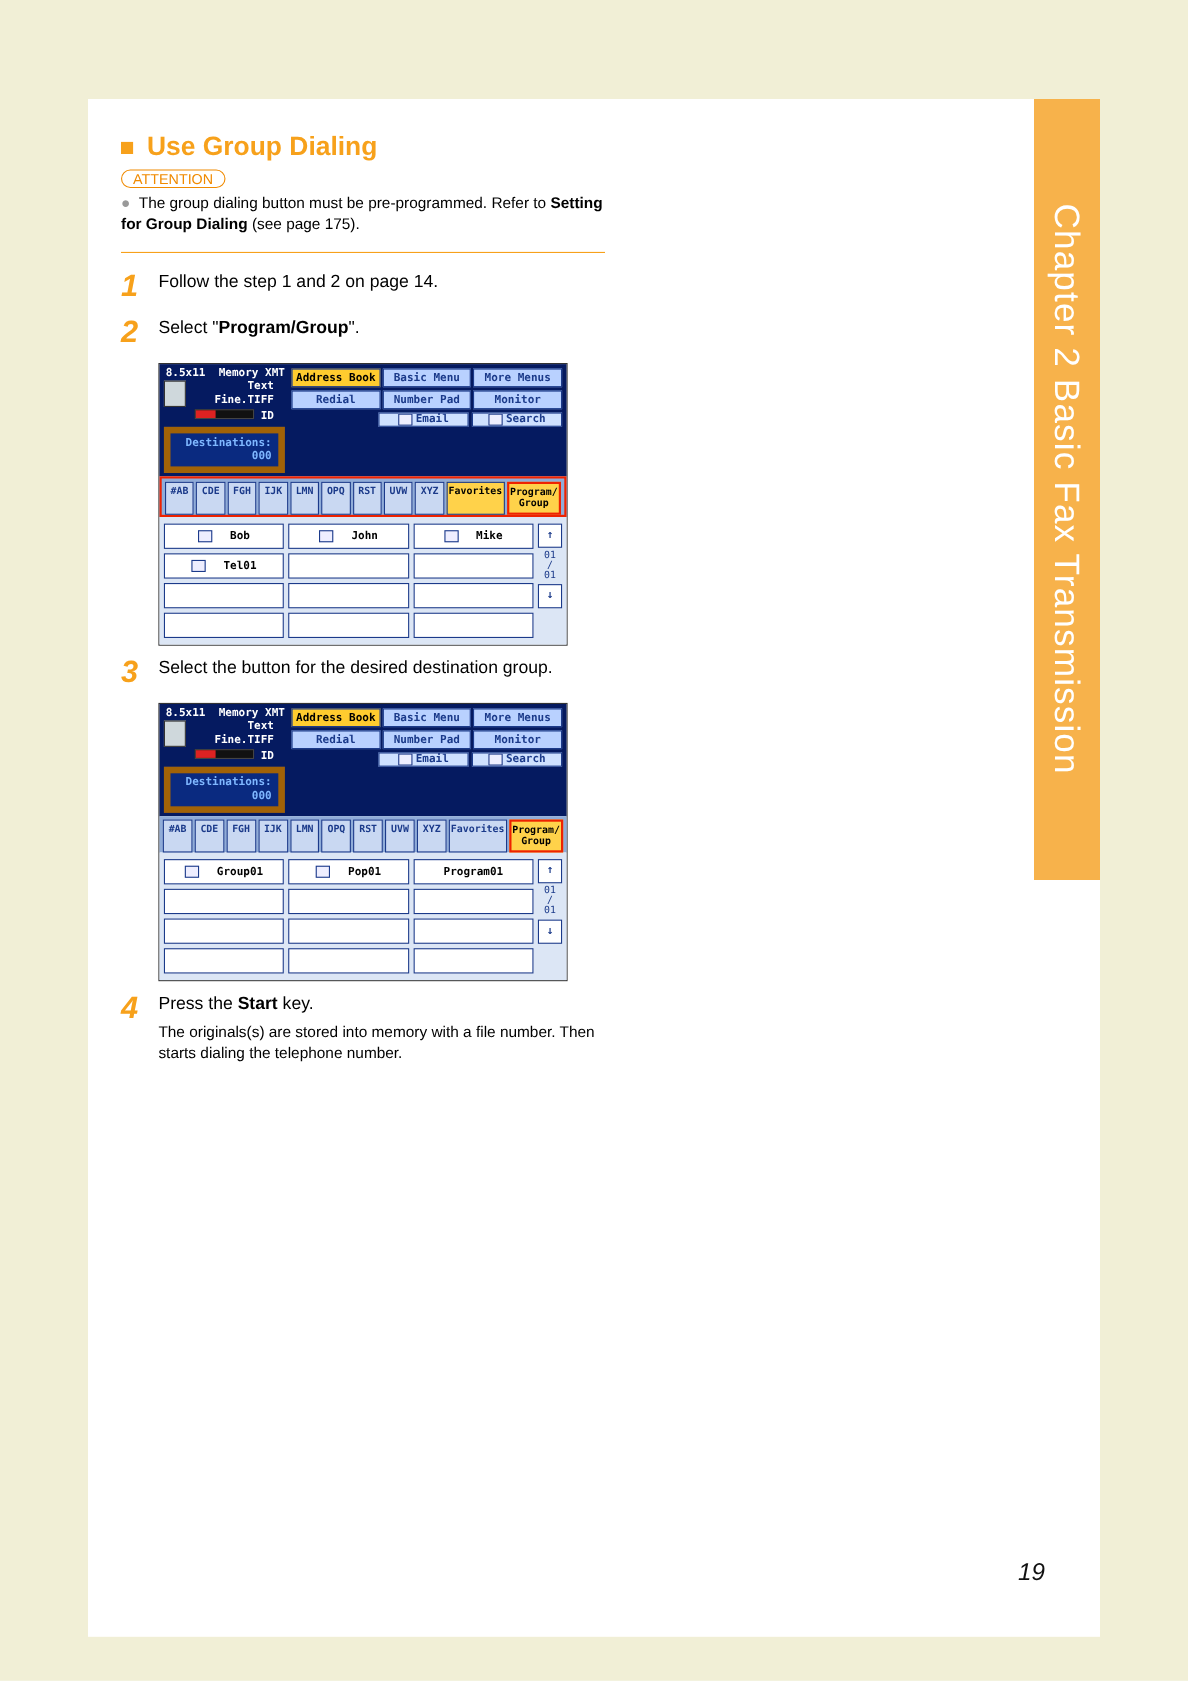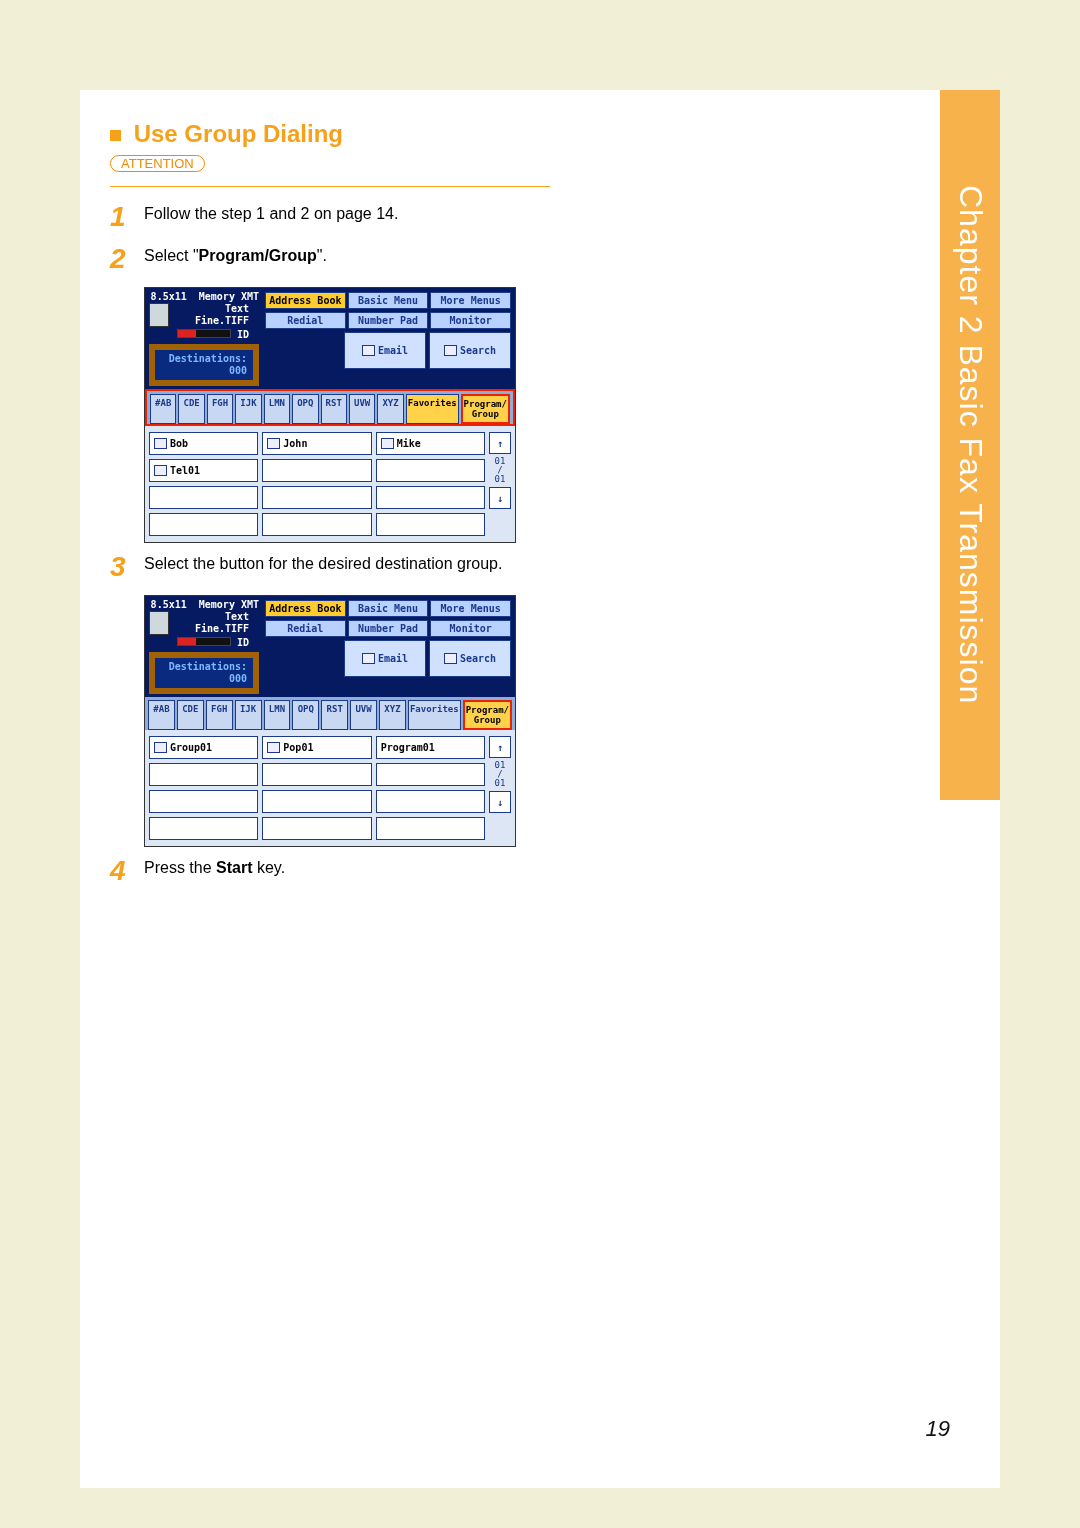--- a/index.html
+++ b/index.html
@@ -118,21 +118,21 @@
   .menu-btn.ab{background:#ffcc2f;color:#000;}
   .dest-bar{
     background:#0a2a80;
     border:6px solid #a16207;
     color:#7fb7ff;
     padding:3px 6px;
   }
   .email-search-row{display:flex;gap:3px;margin-top:3px;}
   .es-btn{
     flex:1;background:#cfe1ff;border:1px solid #1b3a8a;
-    text-align:center;padding:12px 2px;color:#1b3a8a;font-weight:bold;
+    text-align:center;padding:0 2px;color:#1b3a8a;font-weight:bold;
     display:flex;align-items:center;justify-content:center;gap:3px;
   }
   .tab-row{display:flex;background:#90acd8;padding:3px 3px 0 3px;gap:2px;}
   .tab{
     flex:1;background:#c9d8f2;border:1px solid #1b3a8a;
     text-align:center;padding:3px 1px;font-weight:bold;color:#1b3a8a;
     font-size:9px;
   }
   .tab.fav{background:#ffd24a;color:#000;}
   .tab.pg{background:#ffd24a;color:#000;}
@@ -140,21 +140,21 @@
   .highlight-fav{border:2px solid #e20;}
   .list-area{
     background:#dce6f5;
     padding:6px 4px;
     display:flex;gap:4px;
   }
   .list-cols{flex:1;display:grid;grid-template-columns:1fr 1fr 1fr;gap:4px;}
   .entry{
     background:#fff;border:1px solid #1b3a8a;
     padding:3px 4px;text-align:center;color:#000;height:15px;
-    display:flex;align-items:center;justify-content:flex-start;gap:3px;
+    display:flex;align-items:center;justify-content:center;gap:16px;
     font-weight:bold;
   }
   .entry.empty{background:#fff;}
   .scroll-col{width:22px;display:flex;flex-direction:column;gap:3px;align-items:center;}
   .scroll-btn{
     width:20px;height:20px;background:#fff;border:1px solid #1b3a8a;
     display:flex;align-items:center;justify-content:center;color:#1b3a8a;font-weight:bold;
   }
   .scroll-ind{font-size:9px;color:#1b3a8a;text-align:center;line-height:1;}
   .mini-ico{display:inline-block;width:11px;height:9px;border:1px solid #1b3a8a;background:#eef;}
@@ -173,20 +173,26 @@
 
   <div class="content">
 
     <div class="sec-title">
       <span class="sec-title-bullet"></span>
       <span>Use Group Dialing</span>
     </div>
 
 
     <div class="attention">ATTENTION</div>
+    <div class="note">
+      <span class="note-bullet">●</span>
+      <span>The group dialing button must be pre-programmed. Refer to </span>
+      <strong>Setting for Group Dialing</strong>
+      <span> (see page 175).</span>
+    </div>
 
     <hr class="hr">
 
     
     <div class="step">
       <div class="step-num">1</div>
       <div class="step-body">Follow the step 1 and 2 on page 14.</div>
     </div>
 
     
@@ -380,19 +386,20 @@
         </div>
       </div>
     </div>
 
 
     
     <div class="step">
       <div class="step-num">4</div>
       <div class="step-body">
         <span>Press the </span><strong>Start</strong><span> key.</span>
+        <div style="font-size:14px;margin-top:6px;">The originals(s) are stored into memory with a file number. Then starts dialing the telephone number.</div>
       </div>
     </div>
 
   </div>
 
   <div class="page-num">19</div>
 </div>
 
 </body></html>

